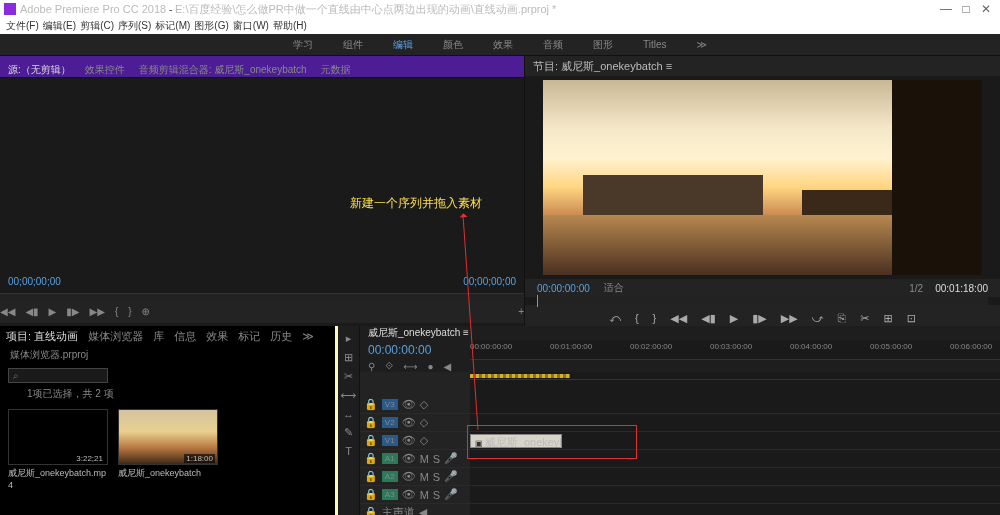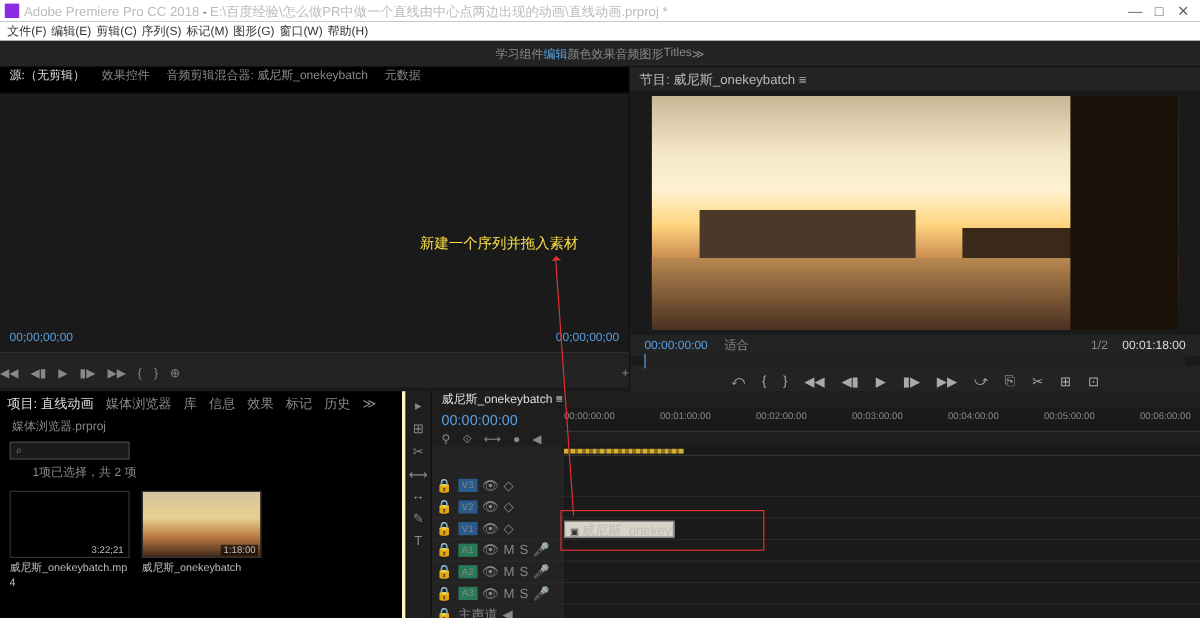--- a/index.html
+++ b/index.html
@@ -3,27 +3,27 @@
 <meta charset="utf-8">
 <style>
 *{margin:0;padding:0;box-sizing:border-box;font-family:"Microsoft YaHei",sans-serif;font-size:11px;color:#bbb}
 body{background:#1a1a1a;width:1000px;height:515px;overflow:hidden;position:relative}
 .titlebar{background:#fff;height:18px;display:flex;align-items:center;padding:0 4px;color:#333}
 .titlebar .icon{width:12px;height:12px;background:#8a2be2;margin-right:4px}
 .titlebar .title{flex:1;color:#333;font-size:10px}
 .titlebar .ctrl{width:20px;text-align:center;color:#666;font-size:12px}
 .menubar{background:#fff;height:16px;display:flex;gap:4px;padding:0 6px;align-items:center;color:#333}
 .menubar span{color:#333;font-size:10px}
-.workspace-tabs{background:#232323;height:22px;display:flex;align-items:center;justify-content:center;border-bottom:1px solid #111}
+.workspace-tabs{background:#232323;height:22px;display:flex;align-items:center;justify-content:center;gap:30px;border-bottom:1px solid #111}
 .workspace-tabs span{font-size:10px;color:#888}
 .workspace-tabs .active{color:#5aa0e0}
 .main{display:flex;height:270px}
 .left{width:525px;border-right:1px solid #111}
 .right{width:475px}
-.panel-tabs{height:22px;background:#000000;display:flex;align-items:flex-start;padding:0 8px;gap:14px;border-bottom:1px solid #111}
+.panel-tabs{height:22px;background:#4c1d95;display:flex;align-items:flex-end;padding:0 8px;gap:14px;border-bottom:1px solid #111}
 .panel-tabs span{font-size:10px;color:#888}
 .panel-tabs .on{color:#ddd}
 .src-body{height:215px;background:#1a1a1a;position:relative}
 .src-tc{position:absolute;bottom:6px;left:8px;color:#5aa0e0;font-size:10px}
 .src-tc-r{position:absolute;bottom:6px;right:8px;color:#5aa0e0;font-size:10px}
 .src-scrub{height:6px;background:#222;border-top:1px solid #333}
 .src-ctrl{height:24px;background:#232323;display:flex;align-items:center;justify-content:center;gap:10px}
 .src-ctrl span{color:#888;font-size:10px}
 .prog-head{height:20px;background:#232323;display:flex;align-items:center;padding:0 8px;font-size:10px}
 .prog-view{height:195px;background:#000;margin:4px 18px;position:relative;overflow:hidden}

